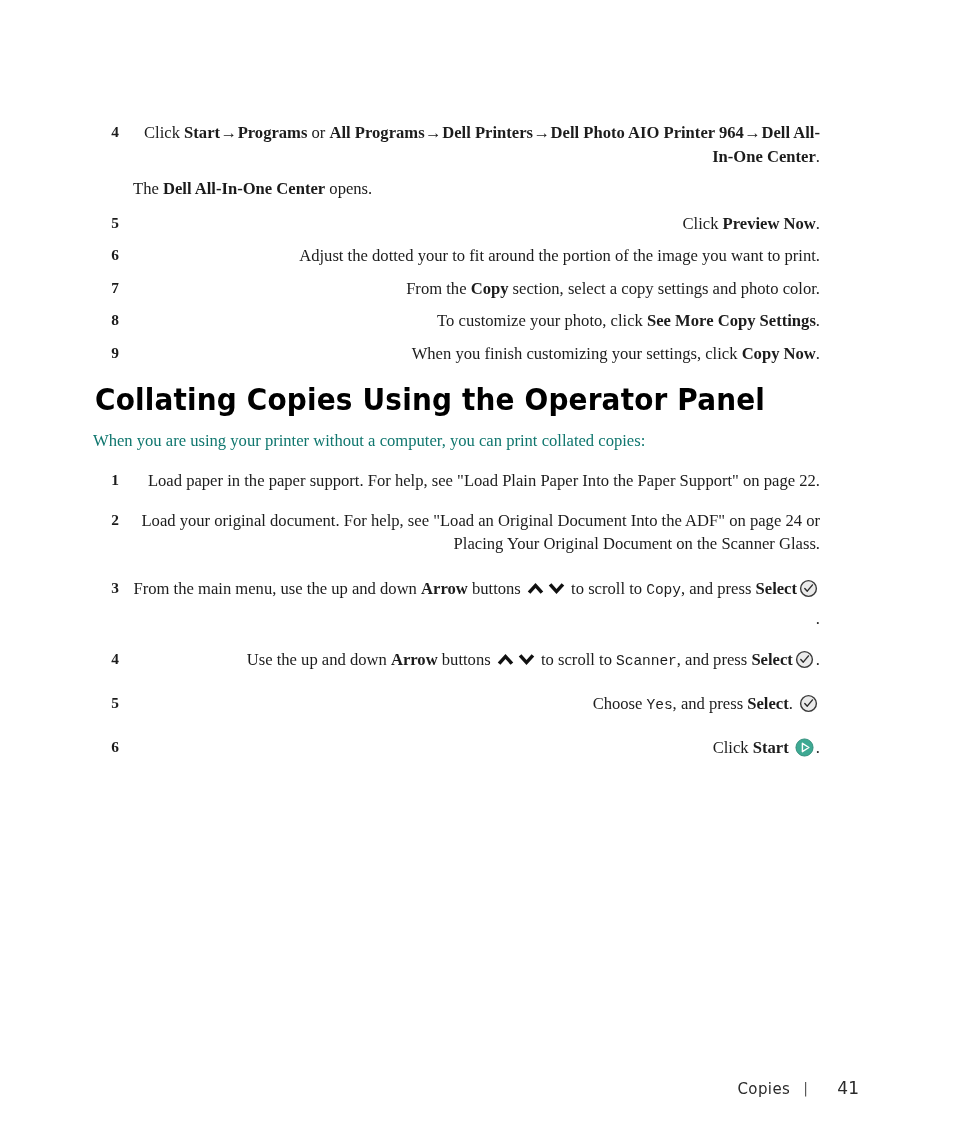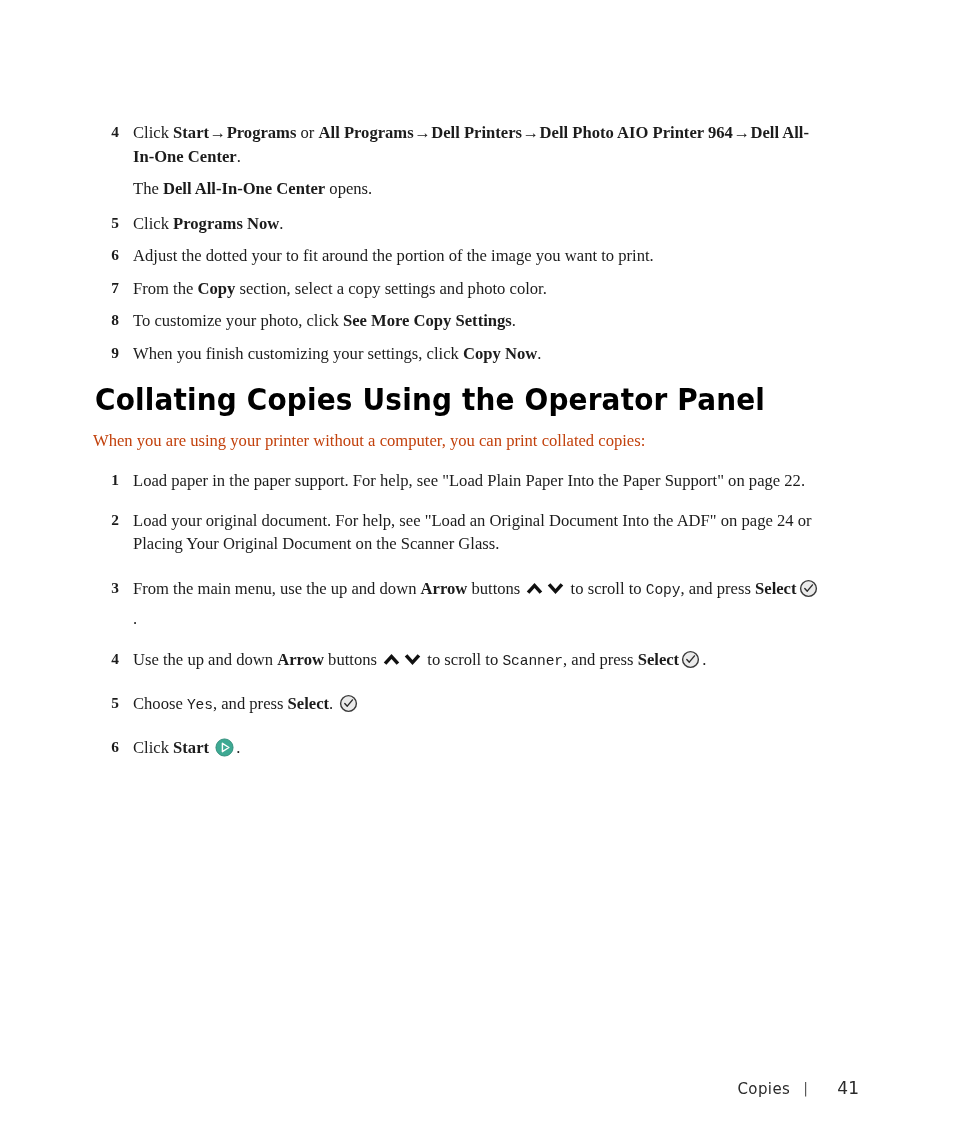--- a/index.html
+++ b/index.html
@@ -40,21 +40,21 @@
   .step .num {
     position: absolute;
     left: 8px;
     top: 0;
     width: 16px;
     text-align: right;
     font-weight: bold;
     font-size: 15.4px;
     font-family: "Liberation Serif", "DejaVu Serif", serif;
   }
-  .step-body { display: block; }
+  .step-body { display: block; text-align: right; }
 
   .note {
     position: relative;
     padding-left: 38px;
     margin-bottom: 11px;
     font-size: 16.6px;
     line-height: 1.42;
   }
 
   b, .b { font-weight: bold; }
@@ -85,21 +85,21 @@
     white-space: nowrap;
   }
 
   .intro-para {
     position: absolute;
     left: 93px;
     top: 429px;
     width: 760px;
     font-size: 16.6px;
     line-height: 1.42;
-    color: #c2410c;
+    color: #0f766e;
   }
 
   
   .icon {
     display: inline-block;
     vertical-align: -3px;
   }
   .chev {
     width: 19px;
     height: 17px;
@@ -160,21 +160,21 @@
       <span class="num">4</span>
       <span class="step-body"><span>Click </span><b>Start</b><span class="arrowsep">→</span><b>Programs</b><span> or </span><b>All Programs</b><span class="arrowsep">→</span><b>Dell Printers</b><span class="arrowsep">→</span><b>Dell Photo AIO Printer 964</b><span class="arrowsep">→</span><b>Dell All-In-One Center</b><span>.</span></span>
     </div>
 
     <div class="note">
       <span>The </span><b>Dell All-In-One Center</b><span> opens.</span>
     </div>
 
     <div class="step">
       <span class="num">5</span>
-      <span class="step-body"><span>Click </span><b>Programs Now</b><span>.</span></span>
+      <span class="step-body"><span>Click </span><b>Preview Now</b><span>.</span></span>
     </div>
 
     <div class="step">
       <span class="num">6</span>
       <span class="step-body">Adjust the dotted your to fit around the portion of the image you want to print.</span>
     </div>
 
     <div class="step">
       <span class="num">7</span>
       <span class="step-body"><span>From the </span><b>Copy</b><span> section, select a copy settings and photo color.</span></span>

